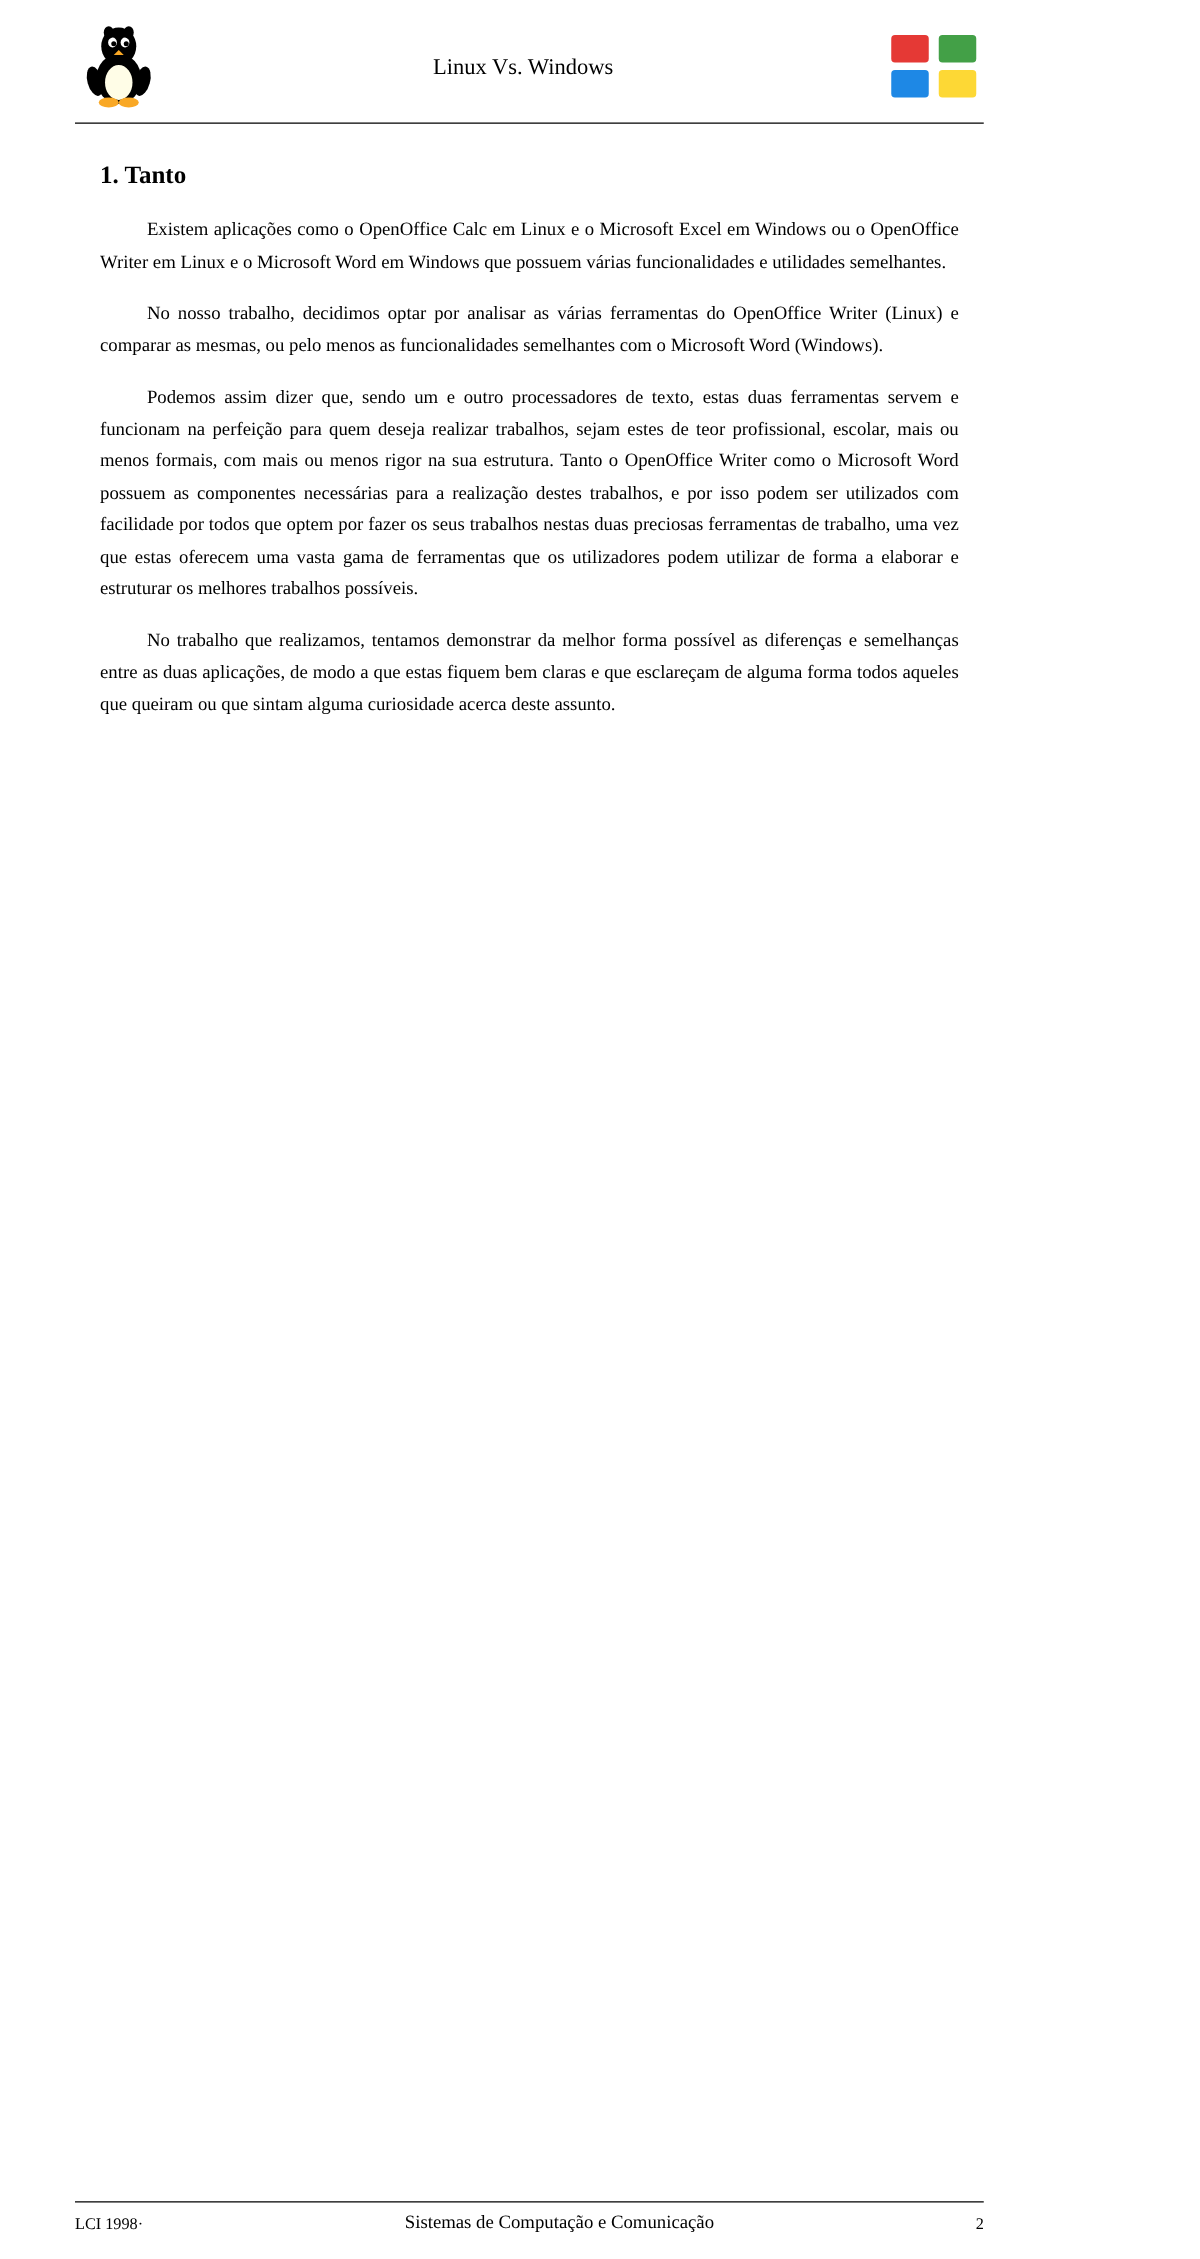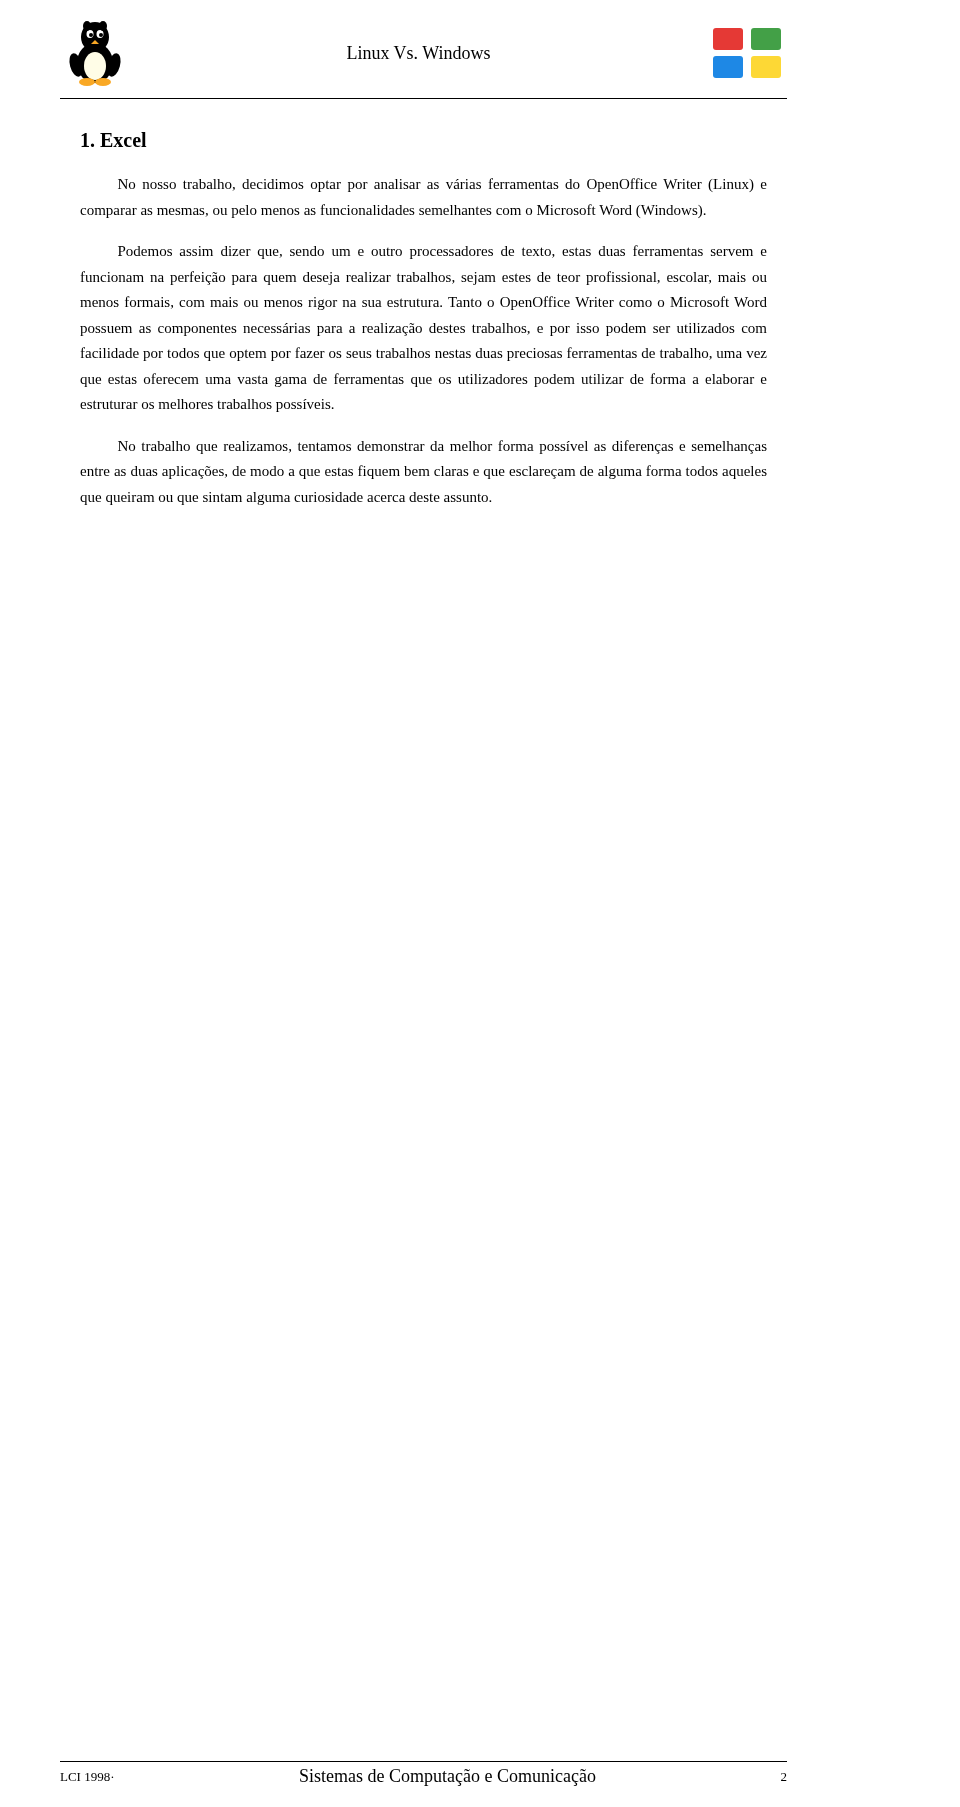--- a/index.html
+++ b/index.html
@@ -107,21 +107,21 @@
       align-items: center;
       padding: 0 60px;
       font-size: 13px;
     }
 
     .footer-left {
       font-size: 13px;
     }
 
     .footer-center {
-      font-size: 18px;
+      font-size: 15px;
       text-align: center;
     }
 
     .footer-right {
       font-size: 13px;
     }
 
     
     .header-line {
       border: none;
@@ -193,24 +193,27 @@
       </svg>
     </div>
   </div>
 
   <hr class="header-line">
 
   <div class="content">
 
     <div class="section-heading">
       <span class="section-number">1.</span>
-      <span>Excel</span>
-    </div>
-
-
+      <span>Tanto</span>
+    </div>
+
+
+    <p class="paragraph-indent">
+      <span>Existem aplicações como o OpenOffice Calc em Linux e o Microsoft Excel em Windows ou o OpenOffice Writer em Linux e o Microsoft Word em Windows que possuem várias funcionalidades e utilidades semelhantes.</span>
+    </p>
 
     <p class="paragraph-indent">
       <span>No nosso trabalho, decidimos optar por analisar as várias ferramentas do OpenOffice Writer (Linux) e comparar as mesmas, ou pelo menos as funcionalidades semelhantes com o Microsoft Word (Windows).</span>
     </p>
 
     <p class="paragraph-indent">
       <span>Podemos assim dizer que, sendo um e outro processadores de texto, estas duas ferramentas servem e funcionam na perfeição para quem deseja realizar trabalhos, sejam estes de teor profissional, escolar, mais ou menos formais, com mais ou menos rigor na sua estrutura. Tanto o OpenOffice Writer como o Microsoft Word possuem as componentes necessárias para a realização destes trabalhos, e por isso podem ser utilizados com facilidade por todos que optem por fazer os seus trabalhos nestas duas preciosas ferramentas de trabalho, uma vez que estas oferecem uma vasta gama de ferramentas que os utilizadores podem utilizar de forma a elaborar e estruturar os melhores trabalhos possíveis.</span>
     </p>
 
     <p class="paragraph-indent">

